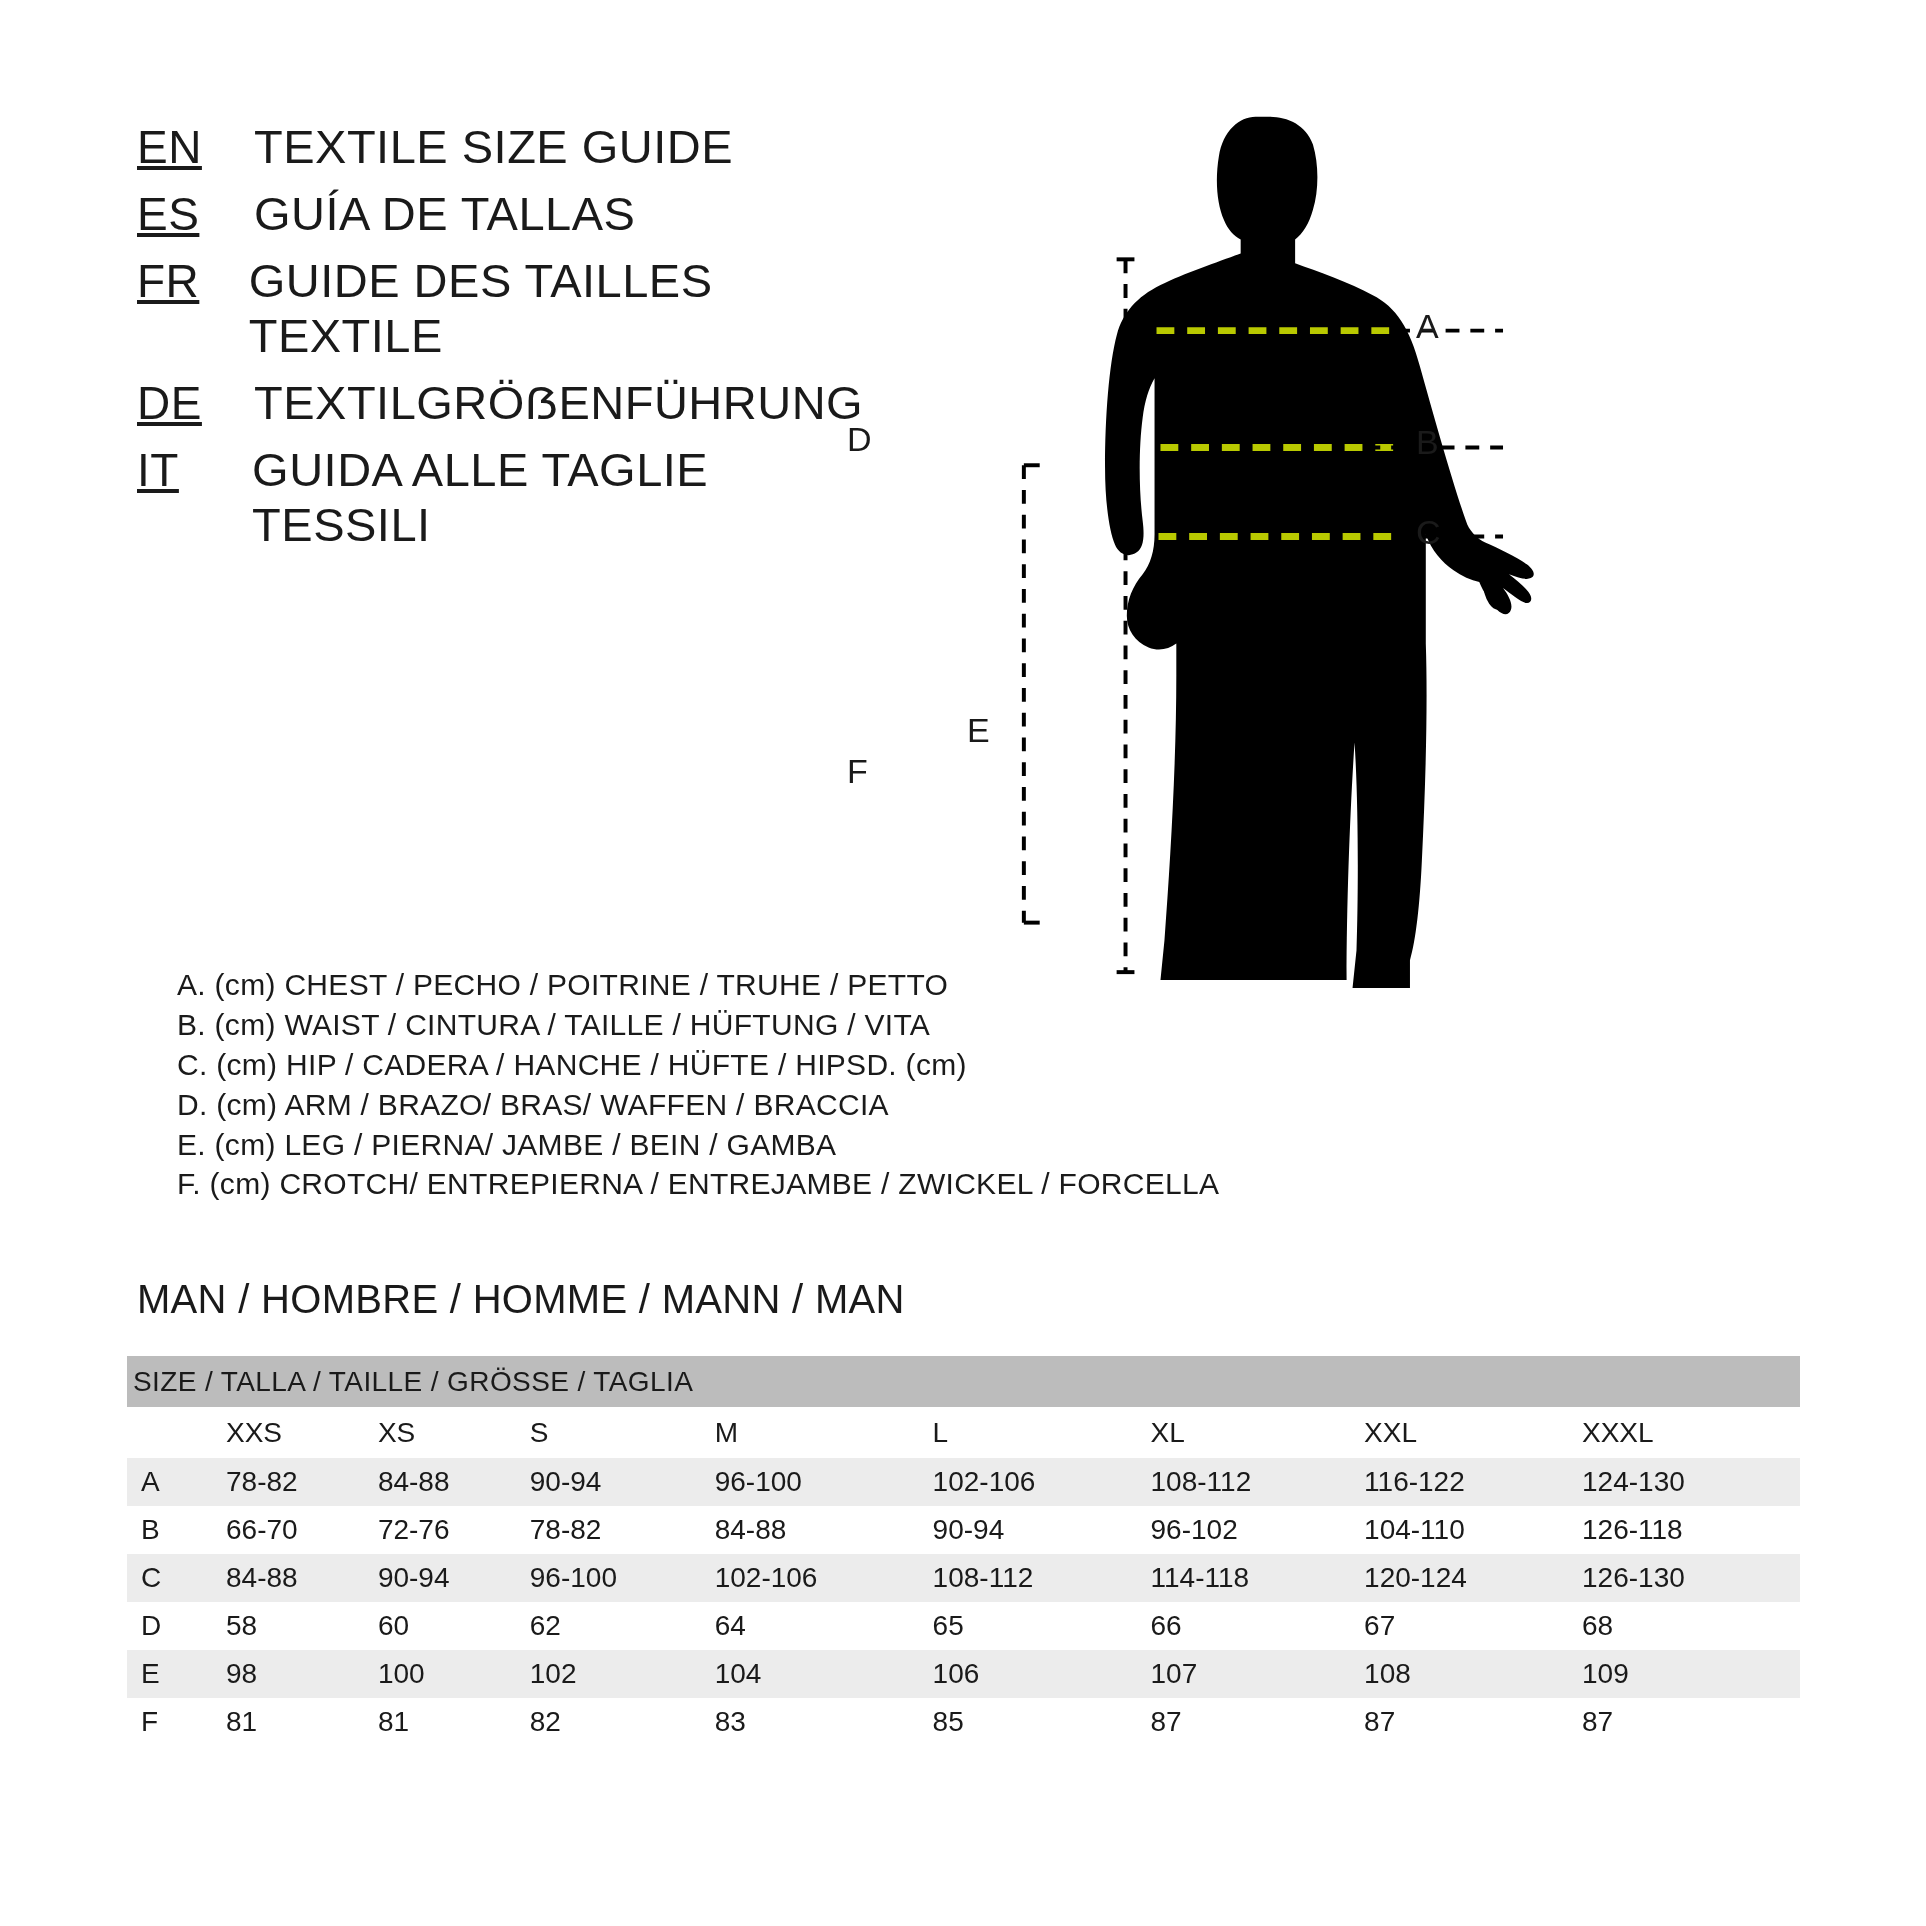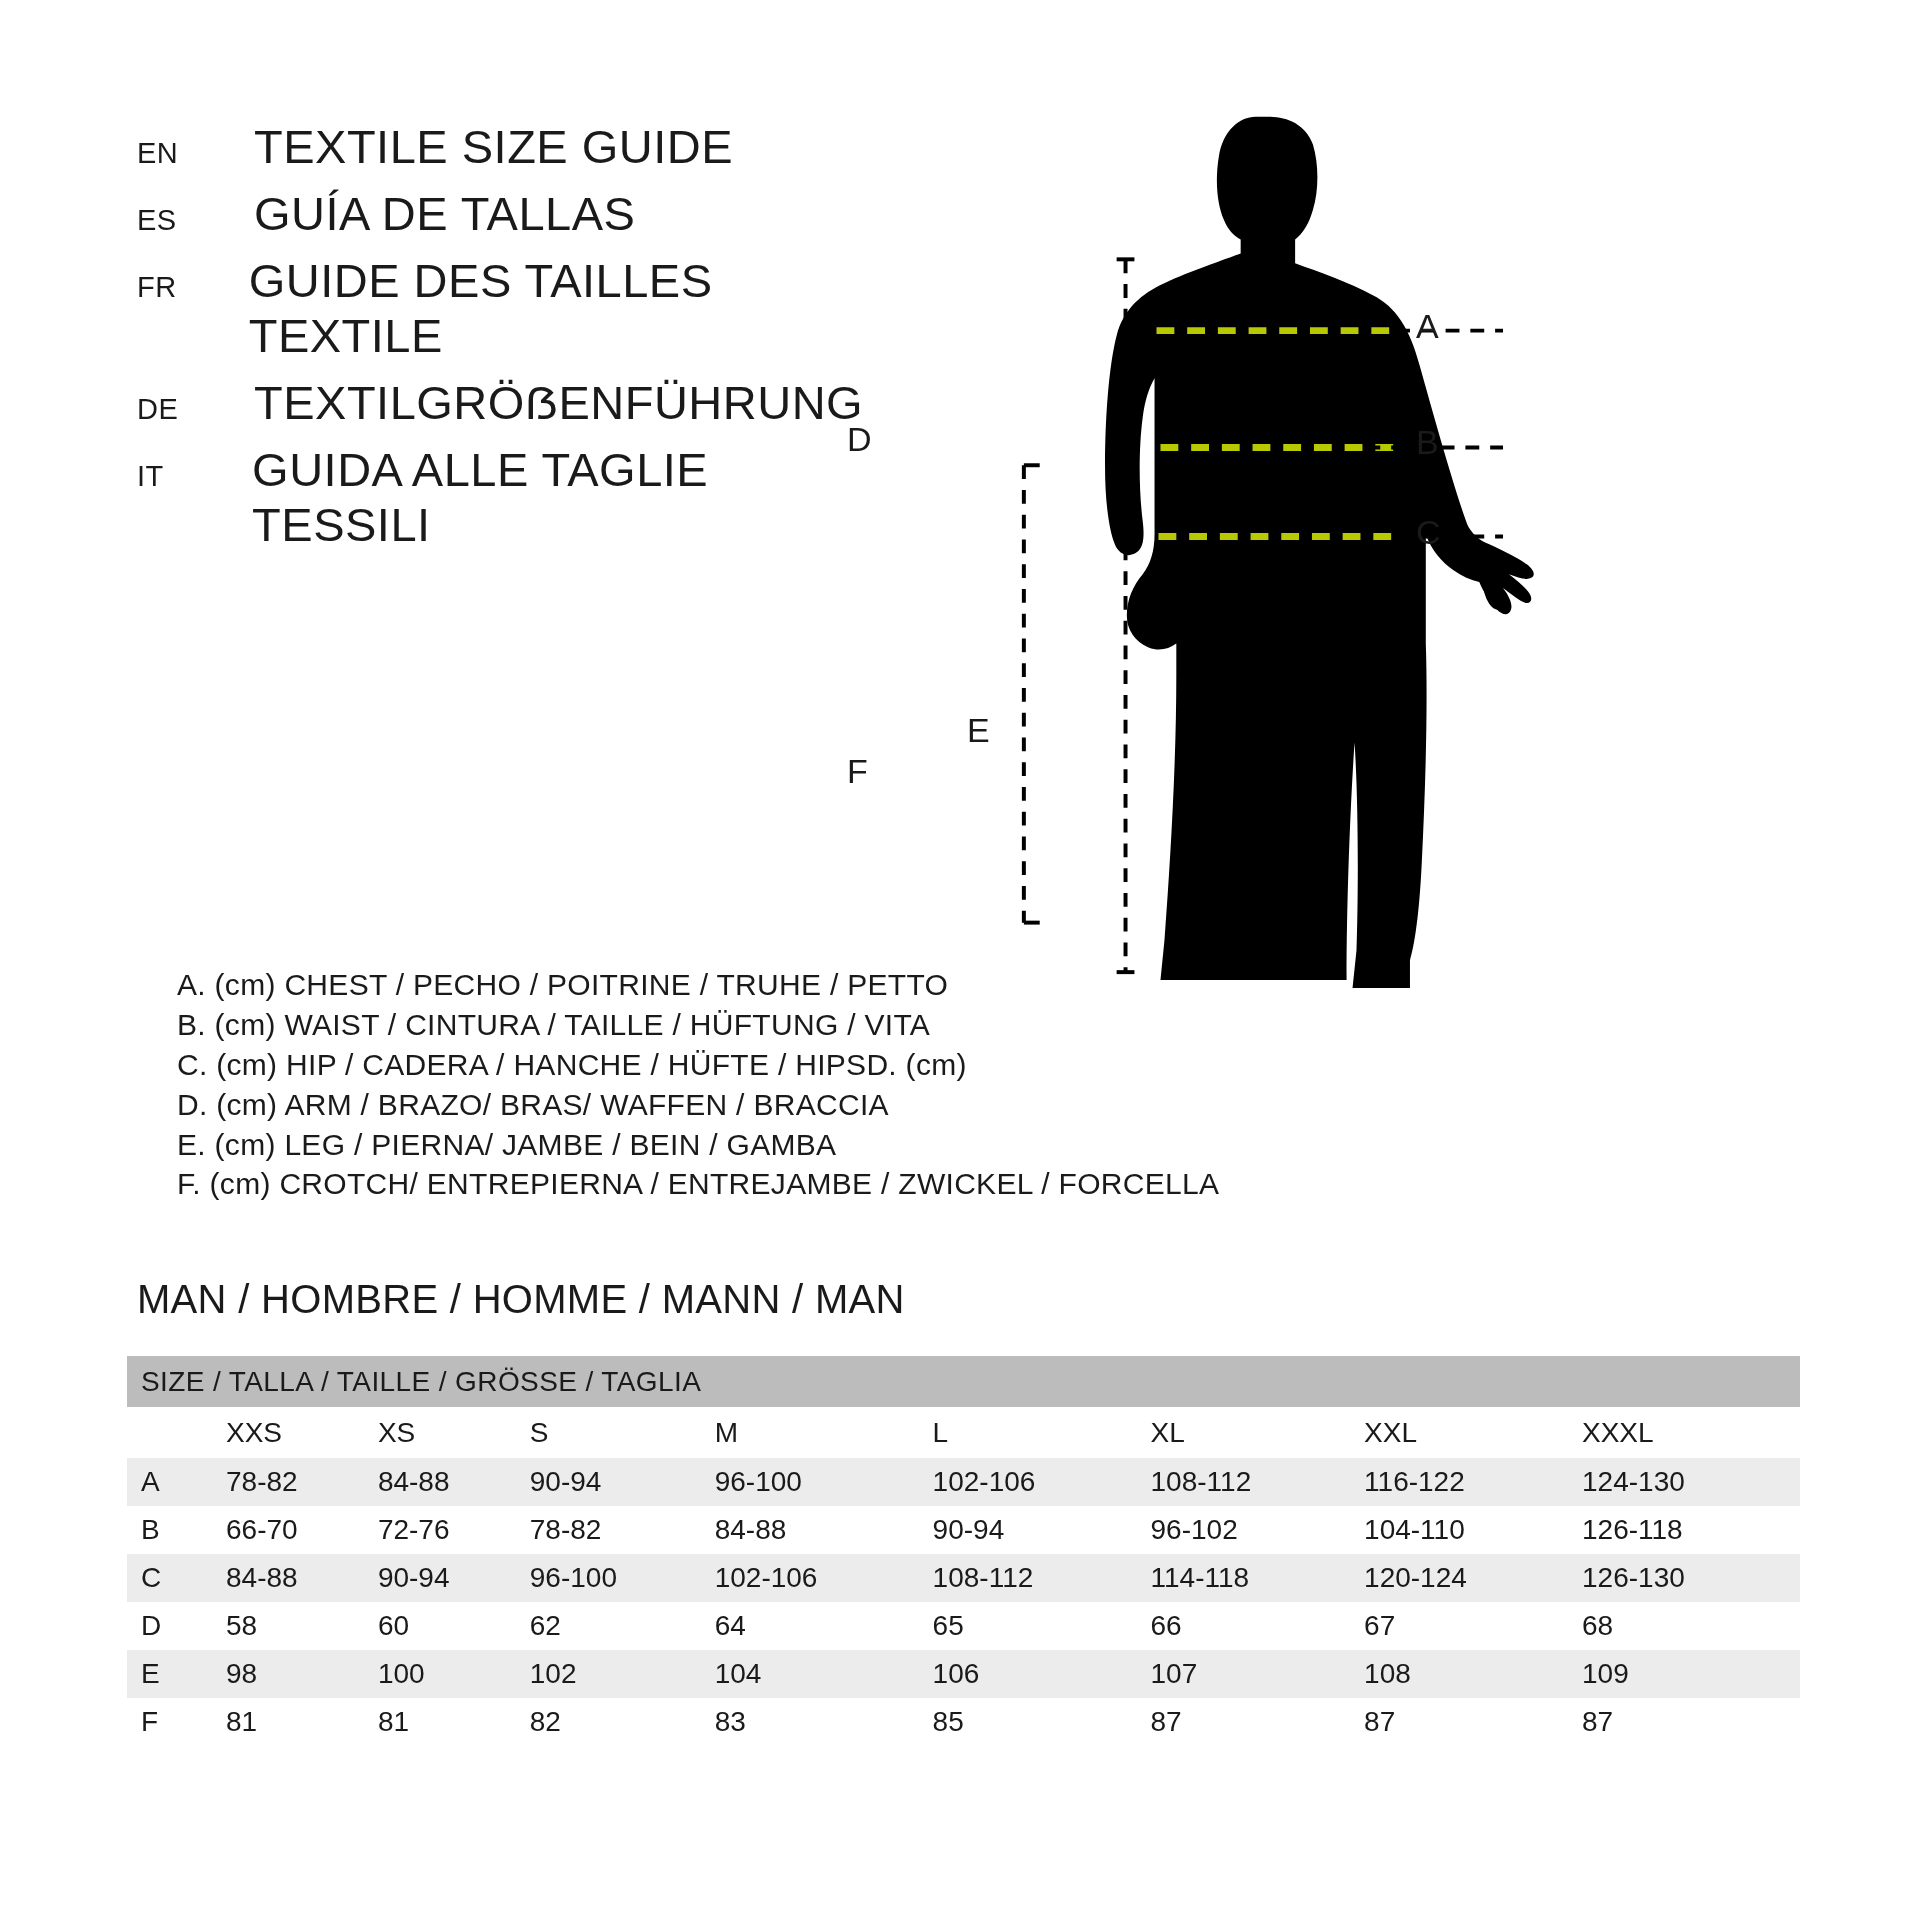--- a/index.html
+++ b/index.html
@@ -23,22 +23,23 @@
     top: 119px;
     width: 752px;
   }
   .lang-row {
     display: flex;
     align-items: baseline;
     margin-bottom: 12px;
   }
   .lang-code {
     width: 117px;
-    font-size: 29px;
+    font-size: 46px;
     letter-spacing: 0.5px;
+    text-decoration: underline;
   }
   .lang-title {
     font-size: 47px;
     letter-spacing: 0.5px;
   }
 
   
   #legend {
     position: absolute;
     left: 137px;
@@ -86,21 +87,21 @@
   #size-table td, #size-table th {
     padding: 0;
     height: 48px;
     font-weight: normal;
     color: #1a1a1a;
   }
   #size-table .hdr-band td {
     background: #bcbcbc;
     font-size: 28px;
     letter-spacing: 0.4px;
-    padding-left: 14px;
+    padding-left: 6px;
     height: 51px;
     text-align: left;
   }
   #size-table .row-alt td {
     background: #ececec;
   }
   #size-table td.rowlabel {
     width: 85px;
     padding-left: 14px;
     text-align: left;

